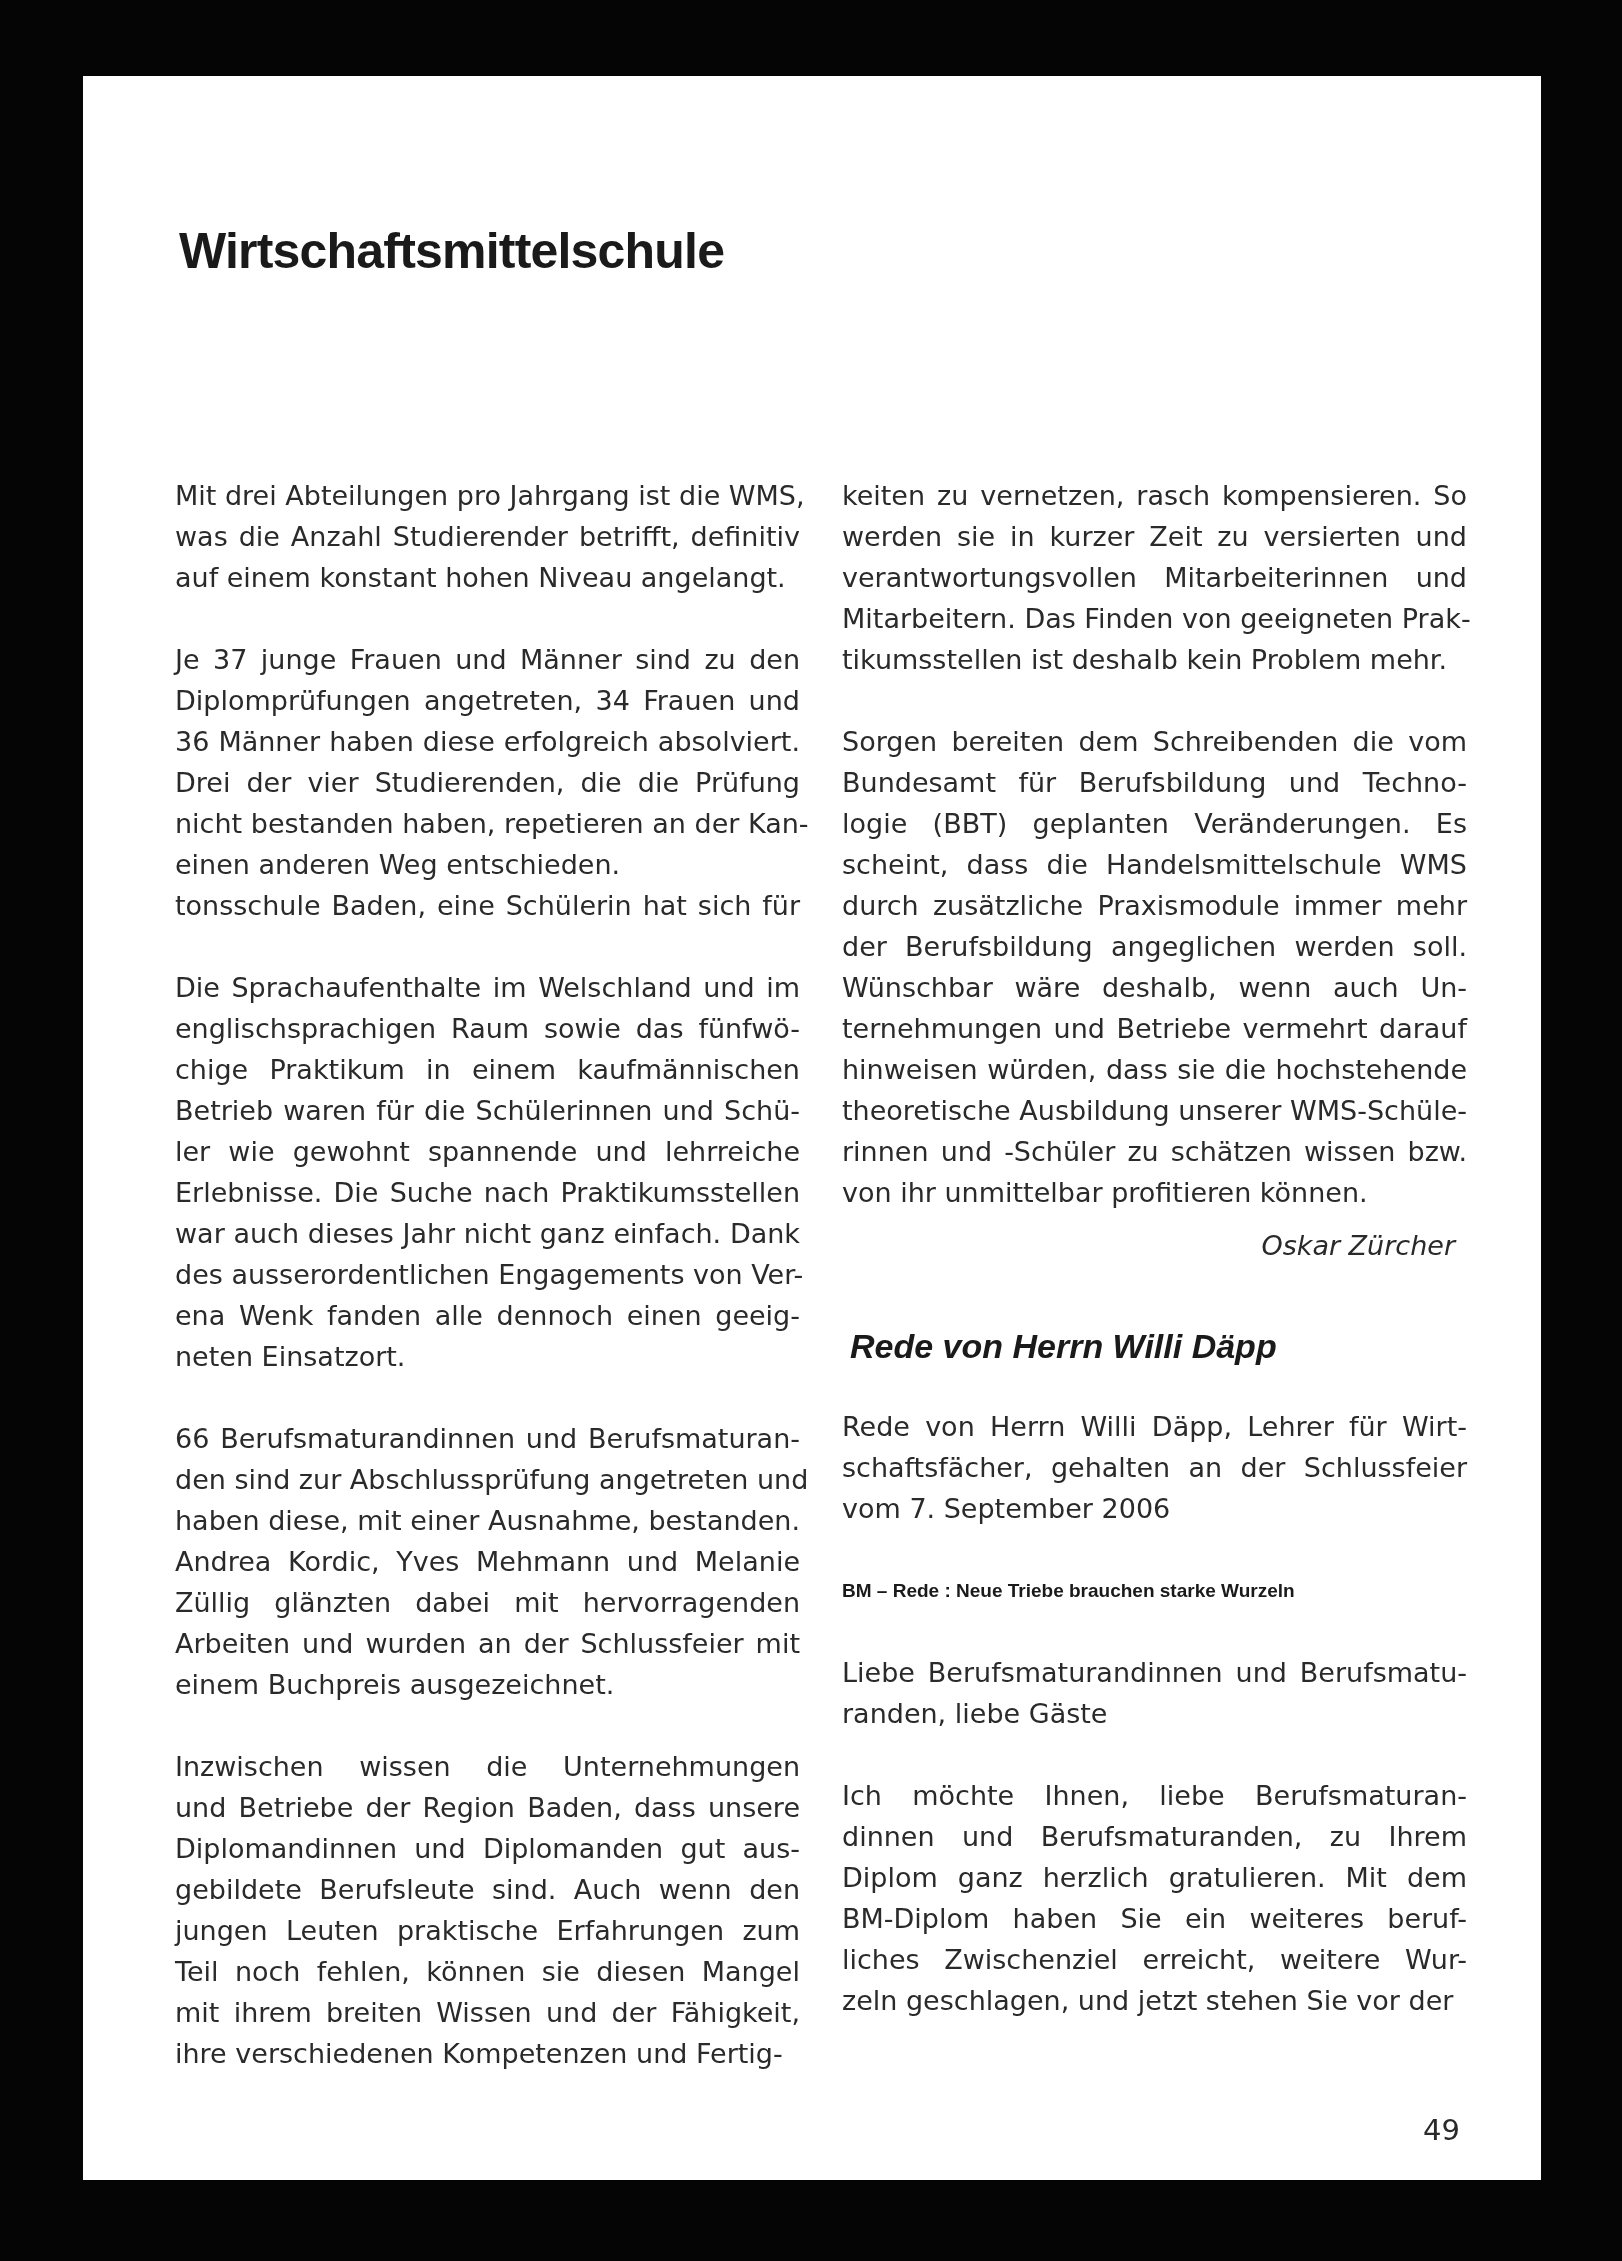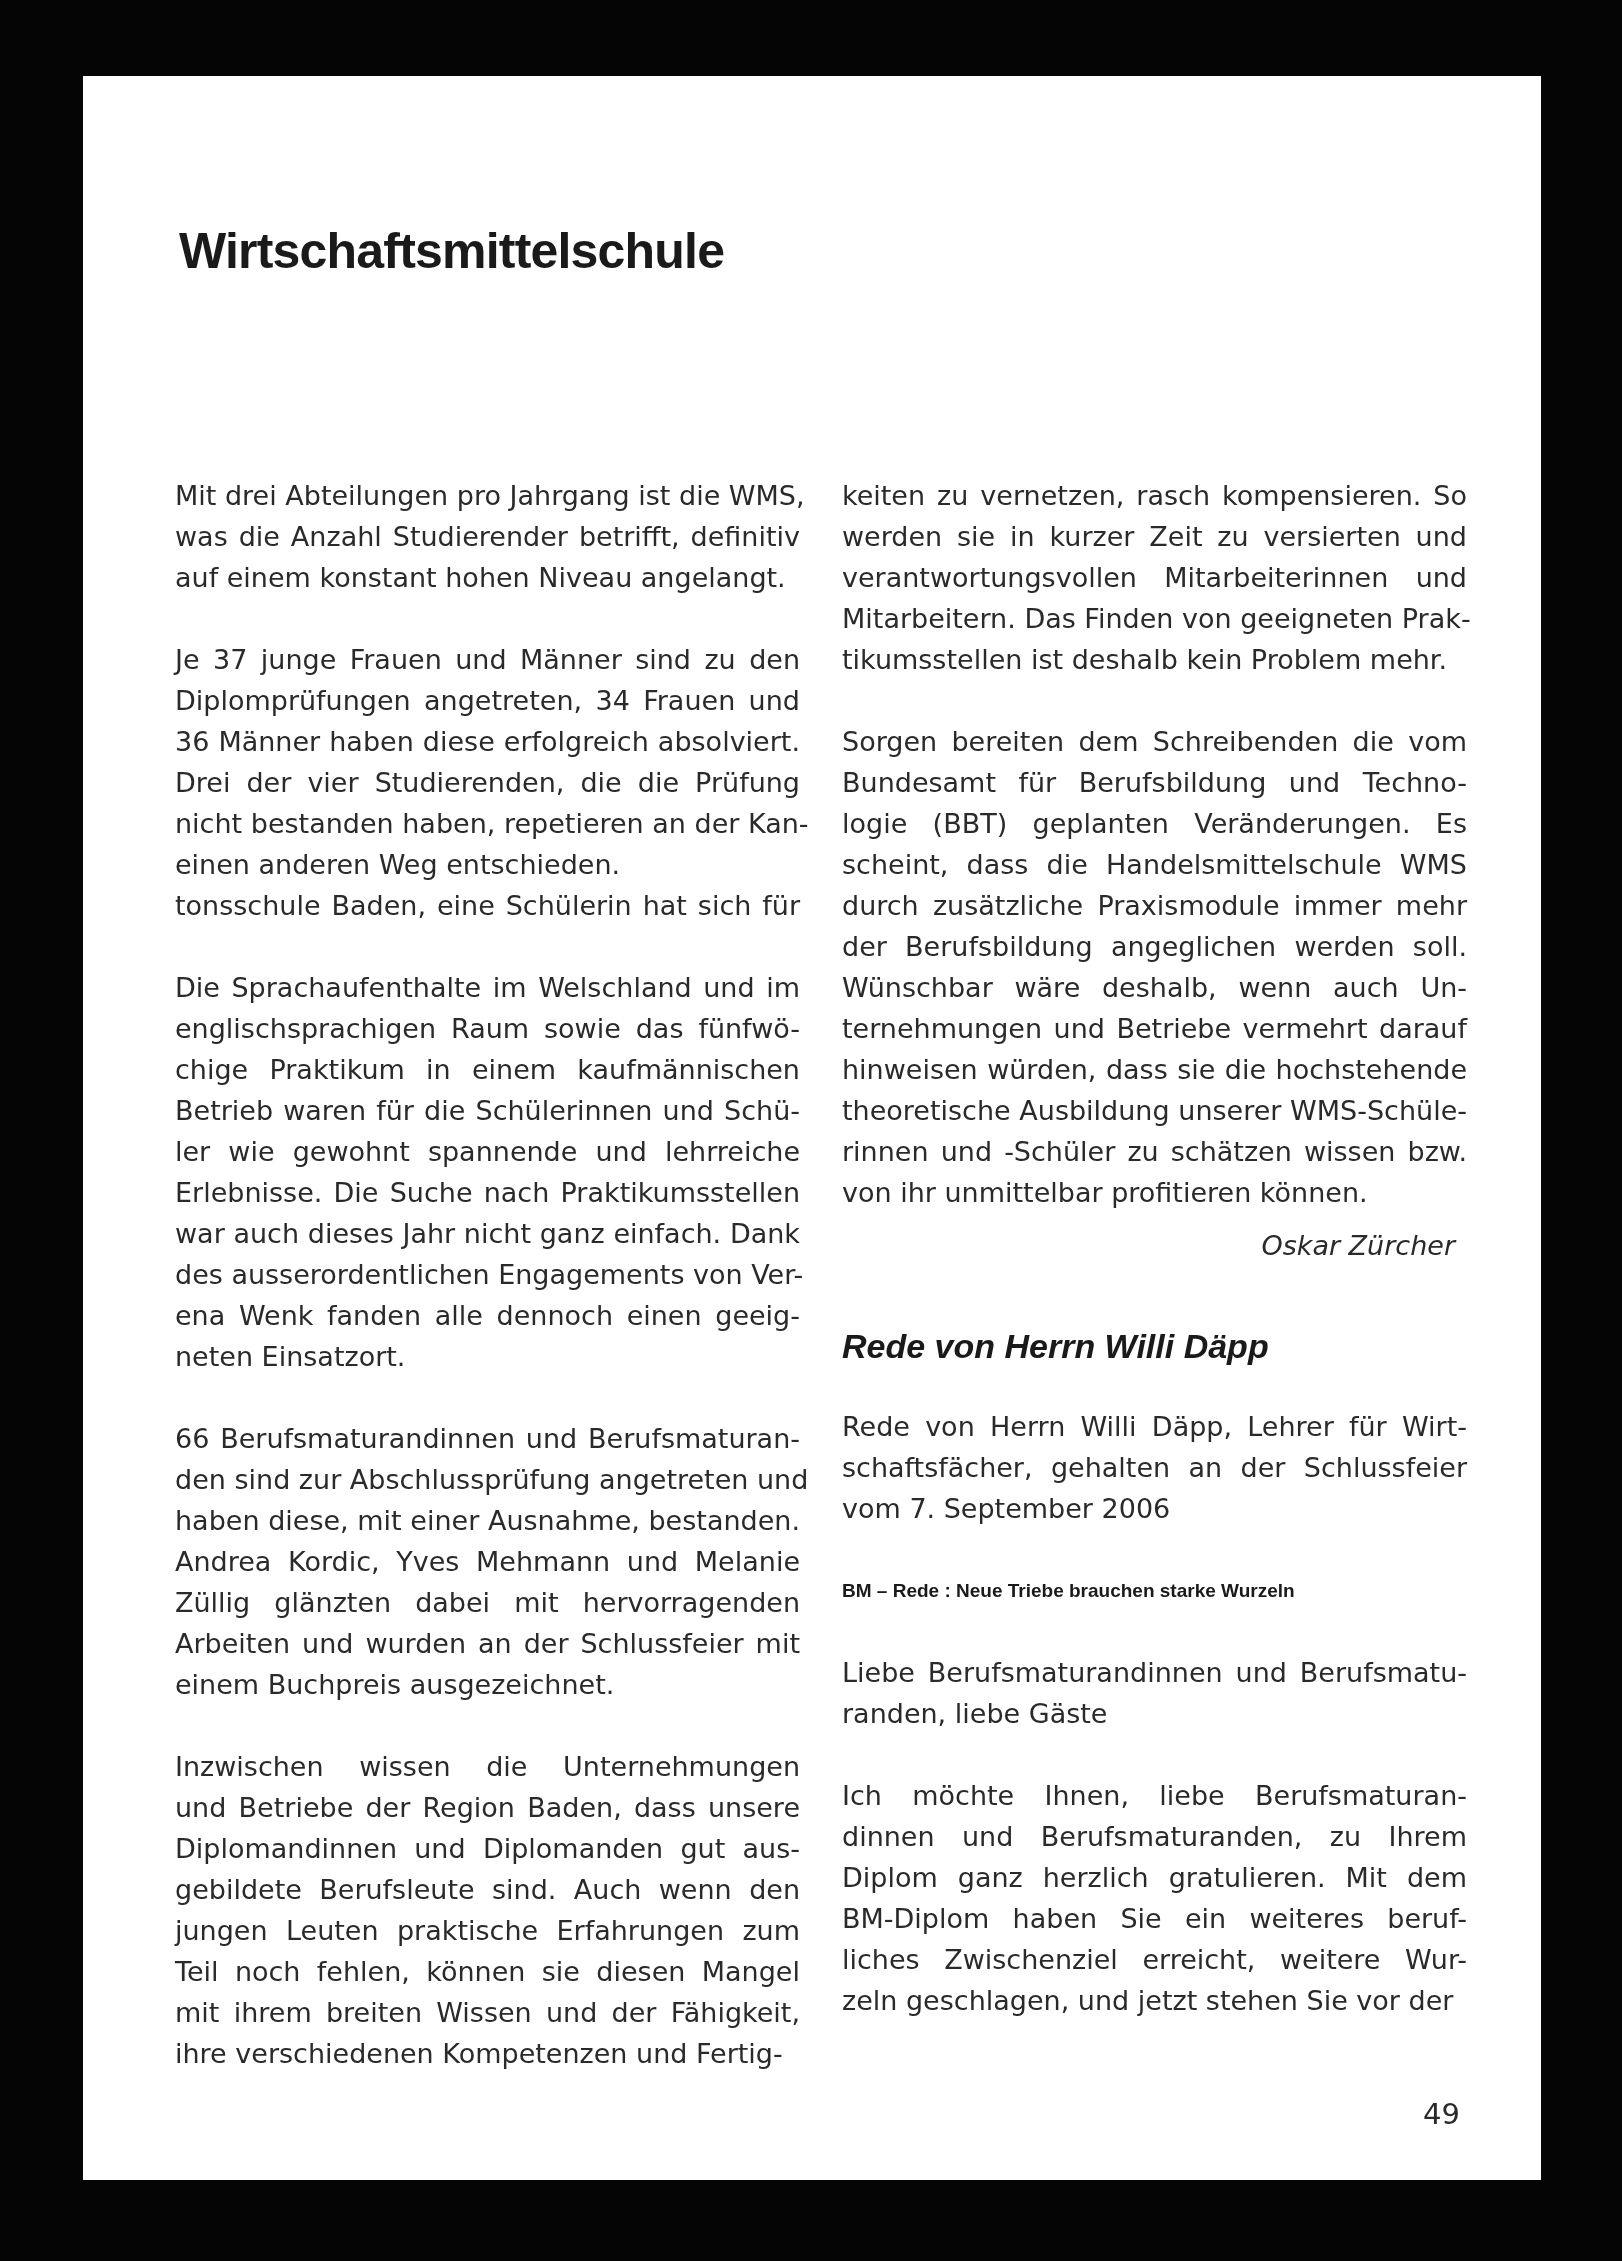--- a/index.html
+++ b/index.html
@@ -42,39 +42,39 @@
     hyphens: manual;
   }
   .line { display: block; text-align: justify; text-align-last: justify; white-space: nowrap; }
   .line.last { text-align-last: left; }
   .signature {
     margin: 12px;
     text-align: right;
     font-style: italic;
   }
   .section-heading {
-    margin: 58px 0 37px 0;
+    margin: 58px 0 37px 8px;
     font-family: "Liberation Sans", sans-serif;
     font-weight: bold;
     font-style: italic;
     font-size: 34px;
     line-height: 45px;
     color: #1a1a1a;
   }
   .sub-heading {
     margin: 0 0 41px 0;
     font-family: "Liberation Sans", sans-serif;
     font-weight: bold;
     font-size: 19px;
     line-height: 41px;
     color: #1a1a1a;
   }
   .page-number {
     position: absolute;
-    right: 81px; bottom: 49px;
+    right: 81px; bottom: 33px;
     font-size: 29px;
     color: #2a2a2a;
   }
 </style>
 </head>
 <body>
 
 <div class="page">
   <h1 class="title">Wirtschaftsmittelschule</h1>
 

